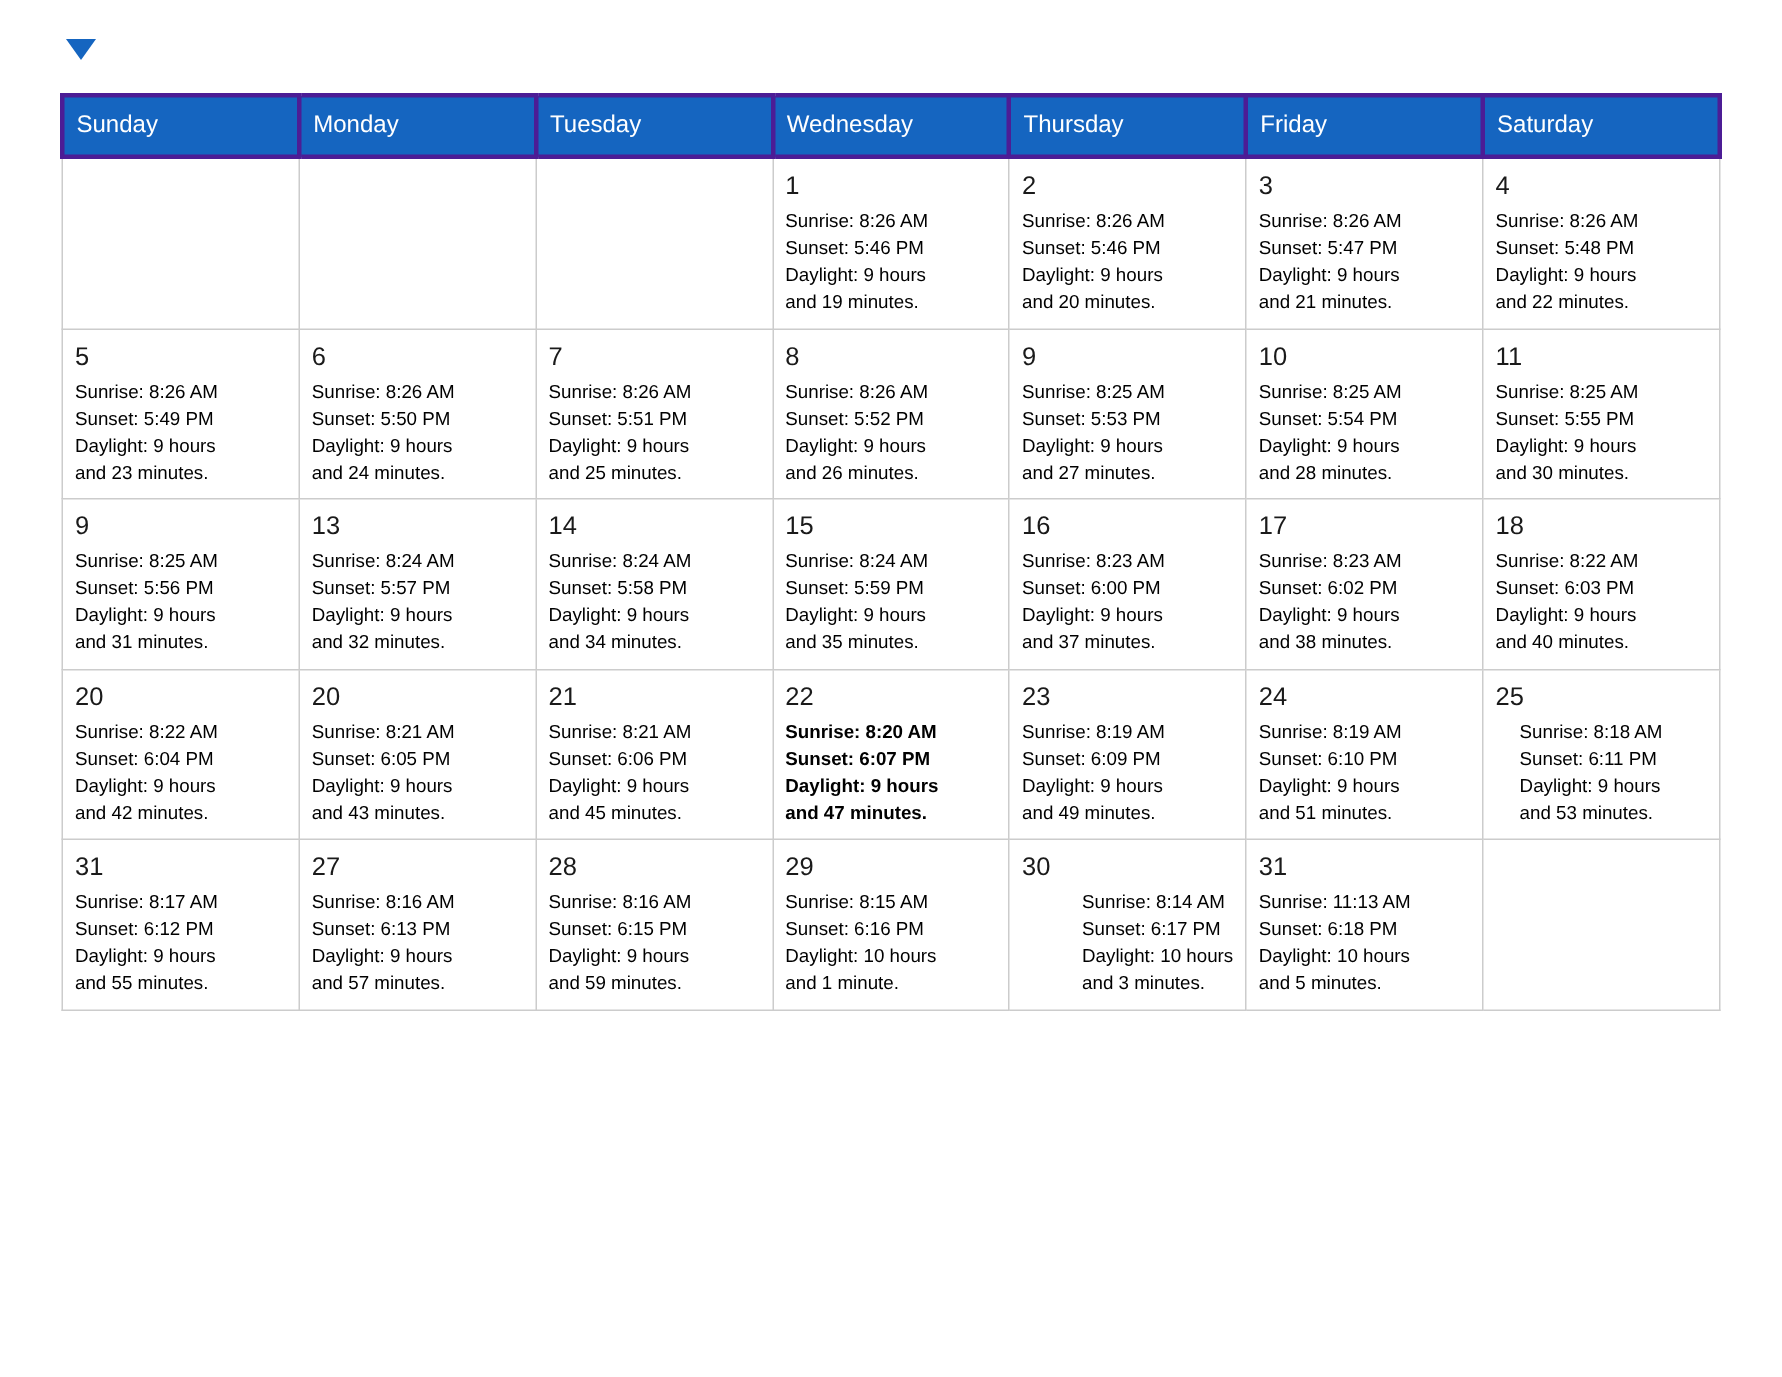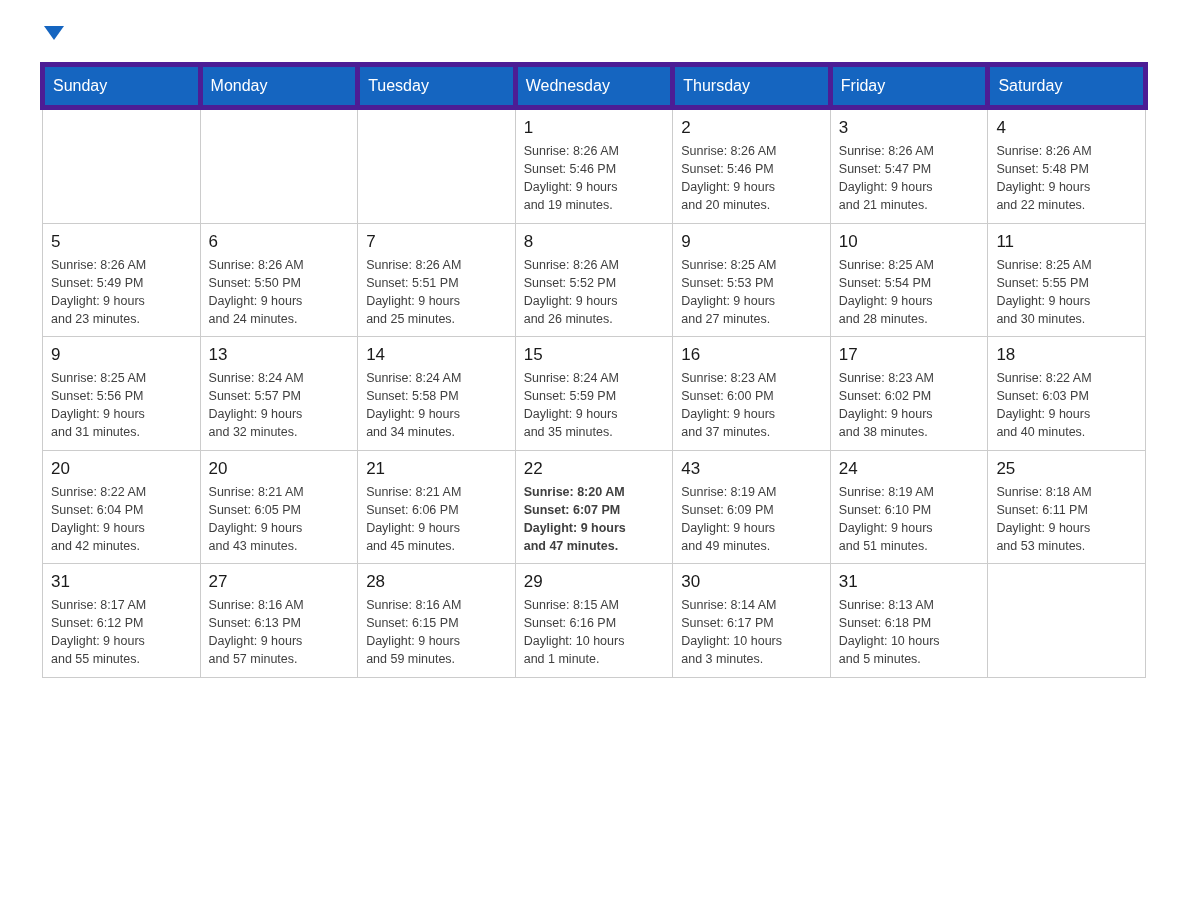--- a/index.html
+++ b/index.html
@@ -68,39 +68,39 @@
       border-collapse: collapse;
       table-layout: fixed;
     }
     .calendar-table th {
       background-color: #1565c0;
       color: #fff;
       padding: 10px 8px;
       font-size: 16px;
       font-weight: normal;
       text-align: left;
-      border: 5px solid #4c1d95;
+      border: 3px solid #4c1d95;
     }
     .calendar-table td {
       border: 1px solid #ccc;
       vertical-align: top;
       padding: 8px 8px;
       min-height: 110px;
       height: 110px;
     }
     .day-number {
       font-size: 17px;
       font-weight: normal;
       color: #1a1a1a;
       display: block;
       margin-bottom: 4px;
     }
     .day-info {
       font-size: 12.5px;
-      color: #404040;
+      color: #000000;
       line-height: 1.45;
     }
     .empty-cell {
       background: #fff;
     }
   </style>
 </head>
 <body>
 
 <div class="header-area">
@@ -288,36 +288,36 @@
 and 45 minutes.</div>
         </td>
         <td>
           <span class="day-number">22</span>
           <div class="day-info" style="white-space: pre-line; font-weight: bold;">Sunrise: 8:20 AM
 Sunset: 6:07 PM
 Daylight: 9 hours
 and 47 minutes.</div>
         </td>
         <td>
-          <span class="day-number">43</span>
+          <span class="day-number">23</span>
           <div class="day-info" style="white-space: pre-line;">Sunrise: 8:19 AM
 Sunset: 6:09 PM
 Daylight: 9 hours
 and 49 minutes.</div>
         </td>
         <td>
           <span class="day-number">24</span>
           <div class="day-info" style="white-space: pre-line;">Sunrise: 8:19 AM
 Sunset: 6:10 PM
 Daylight: 9 hours
 and 51 minutes.</div>
         </td>
         <td>
           <span class="day-number">25</span>
-          <div class="day-info" style="white-space: pre-line;">Sunrise: 8:18 AM
+          <div class="day-info" style="white-space: pre-line; margin-left: 16px;">Sunrise: 8:18 AM
 Sunset: 6:11 PM
 Daylight: 9 hours
 and 53 minutes.</div>
         </td>
       </tr>
       <tr>
         <td>
           <span class="day-number">31</span>
           <div class="day-info" style="white-space: pre-line;">Sunrise: 8:17 AM
 Sunset: 6:12 PM
@@ -340,28 +340,28 @@
         </td>
         <td>
           <span class="day-number">29</span>
           <div class="day-info" style="white-space: pre-line;">Sunrise: 8:15 AM
 Sunset: 6:16 PM
 Daylight: 10 hours
 and 1 minute.</div>
         </td>
         <td>
           <span class="day-number">30</span>
-          <div class="day-info" style="white-space: pre-line;">Sunrise: 8:14 AM
+          <div class="day-info" style="white-space: pre-line; margin-left: 40px;">Sunrise: 8:14 AM
 Sunset: 6:17 PM
 Daylight: 10 hours
 and 3 minutes.</div>
         </td>
         <td>
           <span class="day-number">31</span>
-          <div class="day-info" style="white-space: pre-line;">Sunrise: 8:13 AM
+          <div class="day-info" style="white-space: pre-line;">Sunrise: 11:13 AM
 Sunset: 6:18 PM
 Daylight: 10 hours
 and 5 minutes.</div>
         </td>
         <td class="empty-cell"></td>
       </tr>
     </tbody>
 </table>
 
 </body></html>

